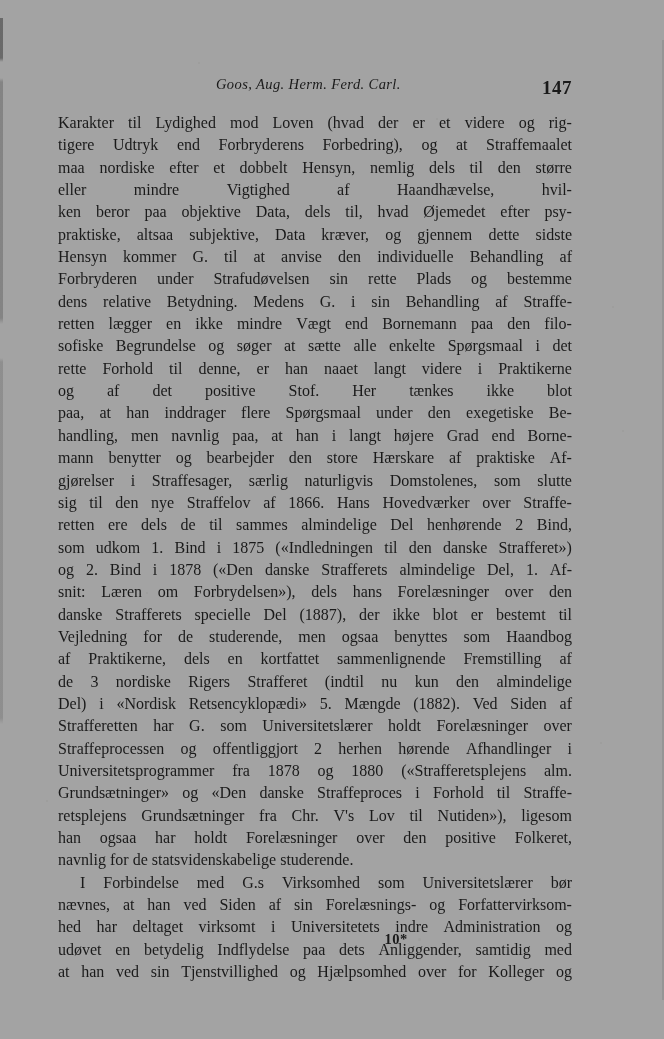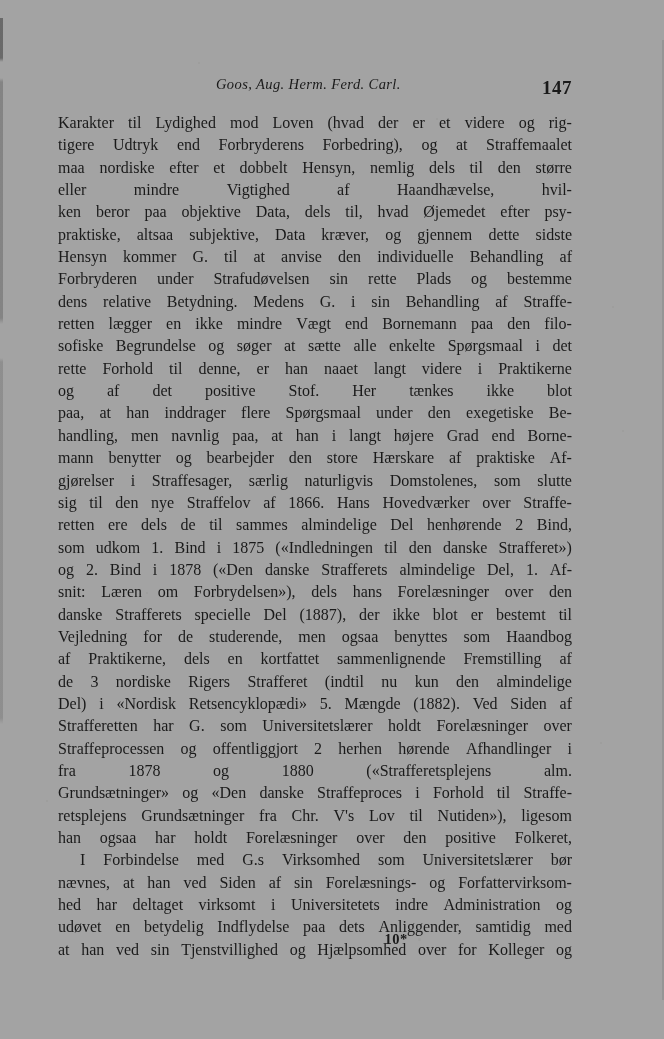--- a/index.html
+++ b/index.html
@@ -497,20 +497,21 @@
         <span>Straffeprocessen</span>
         <span>og</span>
         <span>offentliggjort</span>
         <span>2</span>
         <span>herhen</span>
         <span>hørende</span>
         <span>Afhandlinger</span>
         <span>i</span>
       </div>
       <div class="ln j">
+        <span>Universitetsprogrammer</span>
         <span>fra</span>
         <span>1878</span>
         <span>og</span>
         <span>1880</span>
         <span>(«Strafferetsplejens</span>
         <span>alm.</span>
       </div>
       <div class="ln j">
         <span>Grundsætninger»</span>
         <span>og</span>
@@ -537,20 +538,21 @@
         <span>han</span>
         <span>ogsaa</span>
         <span>har</span>
         <span>holdt</span>
         <span>Forelæsninger</span>
         <span>over</span>
         <span>den</span>
         <span>positive</span>
         <span>Folkeret,</span>
       </div>
+      <div class="ln last">navnlig for de statsvidenskabelige studerende.</div>
       <div class="ln j indent">
         <span>I</span>
         <span>Forbindelse</span>
         <span>med</span>
         <span>G.s</span>
         <span>Virksomhed</span>
         <span>som</span>
         <span>Universitetslærer</span>
         <span>bør</span>
       </div>

